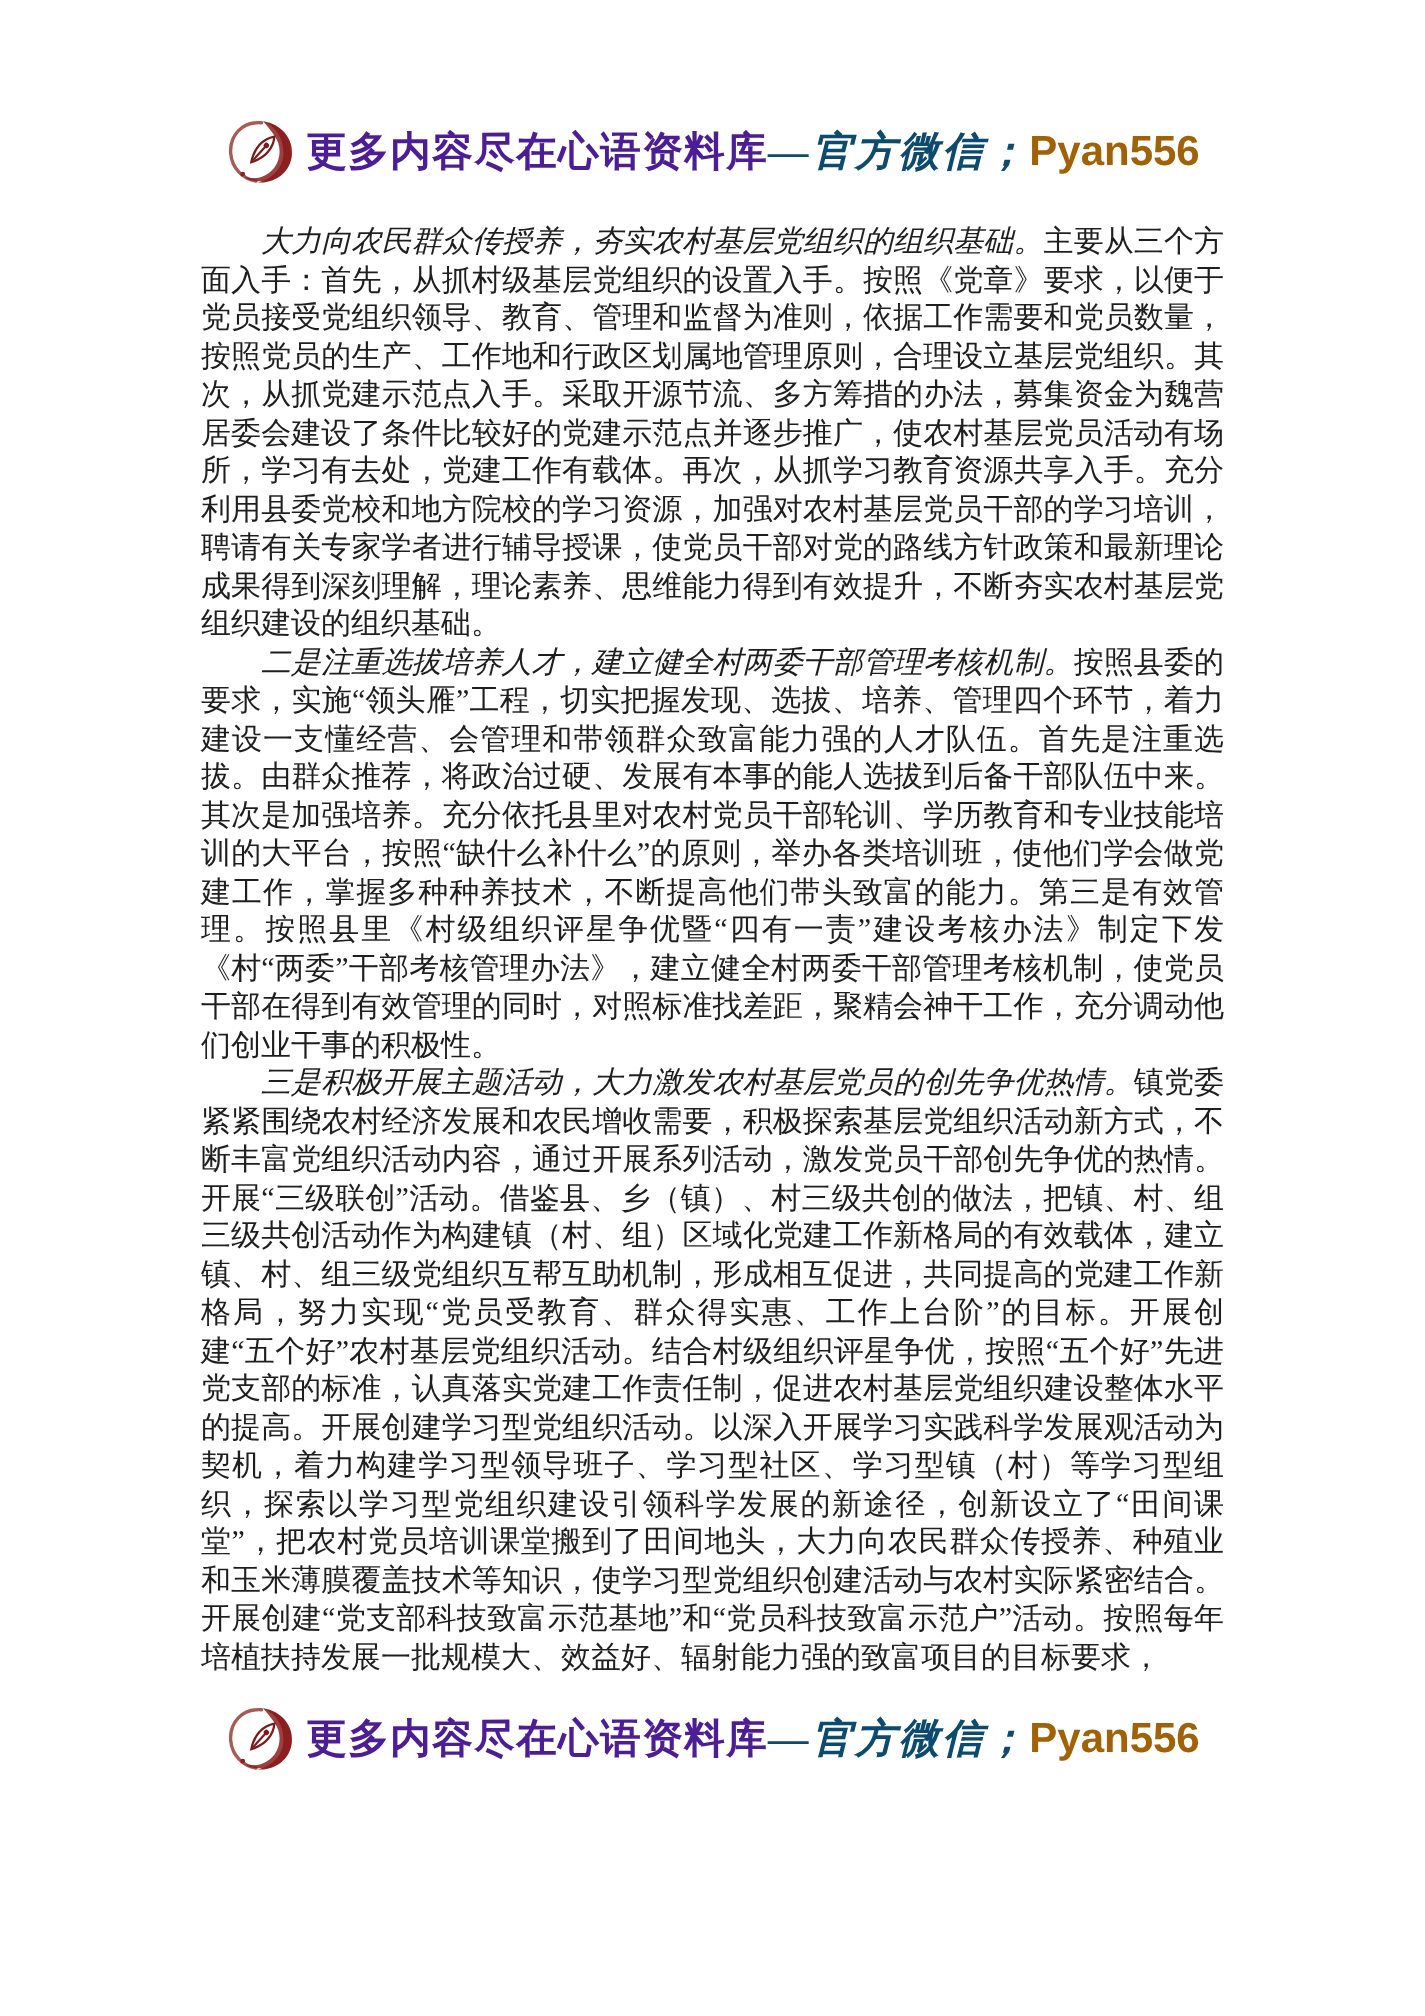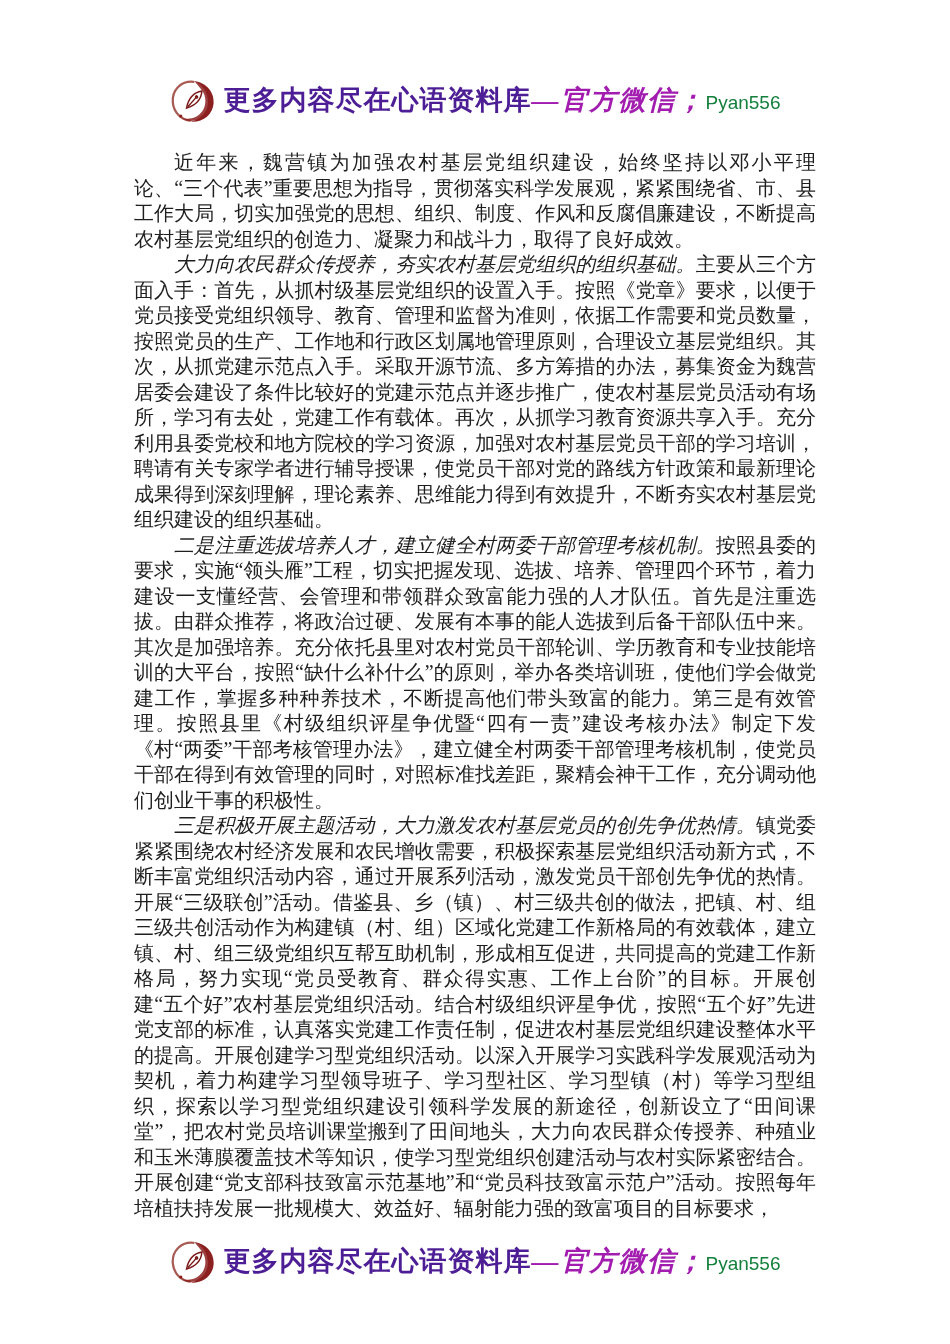--- a/index.html
+++ b/index.html
@@ -23,31 +23,31 @@
     white-space: nowrap;
     font-size: 27px;
     line-height: 45px;
   }
   .banner-site {
     color: #4c1d95;
     font-weight: bold;
     letter-spacing: 1px;
   }
   .banner-label {
-    color: #a21caf;
+    color: #0c4a6e;
     font-weight: bold;
     font-style: italic;
     letter-spacing: 2px;
     margin-top: 19px;
   }
   .banner-wechat {
-    color: #15803d;
+    color: #a16207;
     font-family: "Liberation Sans", sans-serif;
-    font-size: 19px;
-    font-weight: normal;
+    font-size: 28px;
+    font-weight: bold;
   }
   .doc {
     width: 682px;
     margin: 25px auto 0 auto;
     font-size: 20px;
     line-height: 25.5px;
     color: #1e1e1e;
     text-align: justify;
   }
   .doc p { margin: 0; text-indent: 2em; }
@@ -65,21 +65,20 @@
       <path d="M25 9 C30 15.5 30.5 24.5 25 33.5 C19.5 24.5 20 15.5 25 9 Z" fill="#ffffff" stroke="#7c1a1a" stroke-width="1.6"></path>
       <line x1="25" y1="17" x2="25" y2="31.5" stroke="#7c1a1a" stroke-width="1.5"></line>
       <circle cx="25" cy="17.5" r="1.9" fill="#7c1a1a"></circle>
     </g>
     <circle cx="12.5" cy="39.5" r="1.7" fill="#8c1f1f"></circle>
   </svg>
   <span class="banner-text"><span class="banner-site">更多内容尽在心语资料库</span><span class="banner-label">—官方微信；</span><span class="banner-wechat">Pyan556</span></span>
 </div>
 
 <div class="doc">
-  <p><span class="lead"></span><span>近年来，魏营镇为加强农村基层党组织建设，始终坚持以邓小平理论、“三个代表”重要思想为指导，贯彻落实科学发展观，紧紧围绕省、市、县工作大局，切实加强党的思想、组织、制度、作风和反腐倡廉建设，不断提高农村基层党组织的创造力、凝聚力和战斗力，取得了良好成效。</span></p>
   <p><span class="lead">大力向农民群众传授养，夯实农村基层党组织的组织基础。</span><span>主要从三个方面入手：首先，从抓村级基层党组织的设置入手。按照《党章》要求，以便于党员接受党组织领导、教育、管理和监督为准则，依据工作需要和党员数量，按照党员的生产、工作地和行政区划属地管理原则，合理设立基层党组织。其次，从抓党建示范点入手。采取开源节流、多方筹措的办法，募集资金为魏营居委会建设了条件比较好的党建示范点并逐步推广，使农村基层党员活动有场所，学习有去处，党建工作有载体。再次，从抓学习教育资源共享入手。充分利用县委党校和地方院校的学习资源，加强对农村基层党员干部的学习培训，聘请有关专家学者进行辅导授课，使党员干部对党的路线方针政策和最新理论成果得到深刻理解，理论素养、思维能力得到有效提升，不断夯实农村基层党组织建设的组织基础。</span></p>
   <p><span class="lead">二是注重选拔培养人才，建立健全村两委干部管理考核机制。</span><span>按照县委的要求，实施“领头雁”工程，切实把握发现、选拔、培养、管理四个环节，着力建设一支懂经营、会管理和带领群众致富能力强的人才队伍。首先是注重选拔。由群众推荐，将政治过硬、发展有本事的能人选拔到后备干部队伍中来。其次是加强培养。充分依托县里对农村党员干部轮训、学历教育和专业技能培训的大平台，按照“缺什么补什么”的原则，举办各类培训班，使他们学会做党建工作，掌握多种种养技术，不断提高他们带头致富的能力。第三是有效管理。按照县里《村级组织评星争优暨“四有一责”建设考核办法》制定下发《村“两委”干部考核管理办法》，建立健全村两委干部管理考核机制，使党员干部在得到有效管理的同时，对照标准找差距，聚精会神干工作，充分调动他们创业干事的积极性。</span></p>
   <p><span class="lead">三是积极开展主题活动，大力激发农村基层党员的创先争优热情。</span><span>镇党委紧紧围绕农村经济发展和农民增收需要，积极探索基层党组织活动新方式，不断丰富党组织活动内容，通过开展系列活动，激发党员干部创先争优的热情。开展“三级联创”活动。借鉴县、乡（镇）、村三级共创的做法，把镇、村、组三级共创活动作为构建镇（村、组）区域化党建工作新格局的有效载体，建立镇、村、组三级党组织互帮互助机制，形成相互促进，共同提高的党建工作新格局，努力实现“党员受教育、群众得实惠、工作上台阶”的目标。开展创建“五个好”农村基层党组织活动。结合村级组织评星争优，按照“五个好”先进党支部的标准，认真落实党建工作责任制，促进农村基层党组织建设整体水平的提高。开展创建学习型党组织活动。以深入开展学习实践科学发展观活动为契机，着力构建学习型领导班子、学习型社区、学习型镇（村）等学习型组织，探索以学习型党组织建设引领科学发展的新途径，创新设立了“田间课堂”，把农村党员培训课堂搬到了田间地头，大力向农民群众传授养、种殖业和玉米薄膜覆盖技术等知识，使学习型党组织创建活动与农村实际紧密结合。开展创建“党支部科技致富示范基地”和“党员科技致富示范户”活动。按照每年培植扶持发展一批规模大、效益好、辐射能力强的致富项目的目标要求，</span></p>
 </div>
 
 <div class="banner banner-footer">
   <svg class="logo" viewBox="0 0 50 48" aria-hidden="true">
     <path d="M26 3 C12 2 3 12 4 25 C5 36 13 43 22 44.5" stroke="#a85b54" stroke-width="2.4" fill="none" stroke-linecap="round"></path>
     <path d="M27 2 C40 4 48.5 14 47.5 26 C46.5 38 36 46.5 23 45.5 C35 42.5 41.5 34 41.5 24.5 C41.5 13.5 35.5 5.5 27 2 Z" fill="#8c1f1f"></path>
     <path d="M27 2 C37 5 43.5 13 43.5 23 C43.5 33 37.5 41 28.5 44 C22 45.5 17 44.5 13.5 41.5 C22 44 30 41.5 35 35 C40 28.5 40 18.5 35 12 C32.5 8.5 30 5.5 27 2 Z" fill="#8c1f1f" opacity="0.85"></path>

